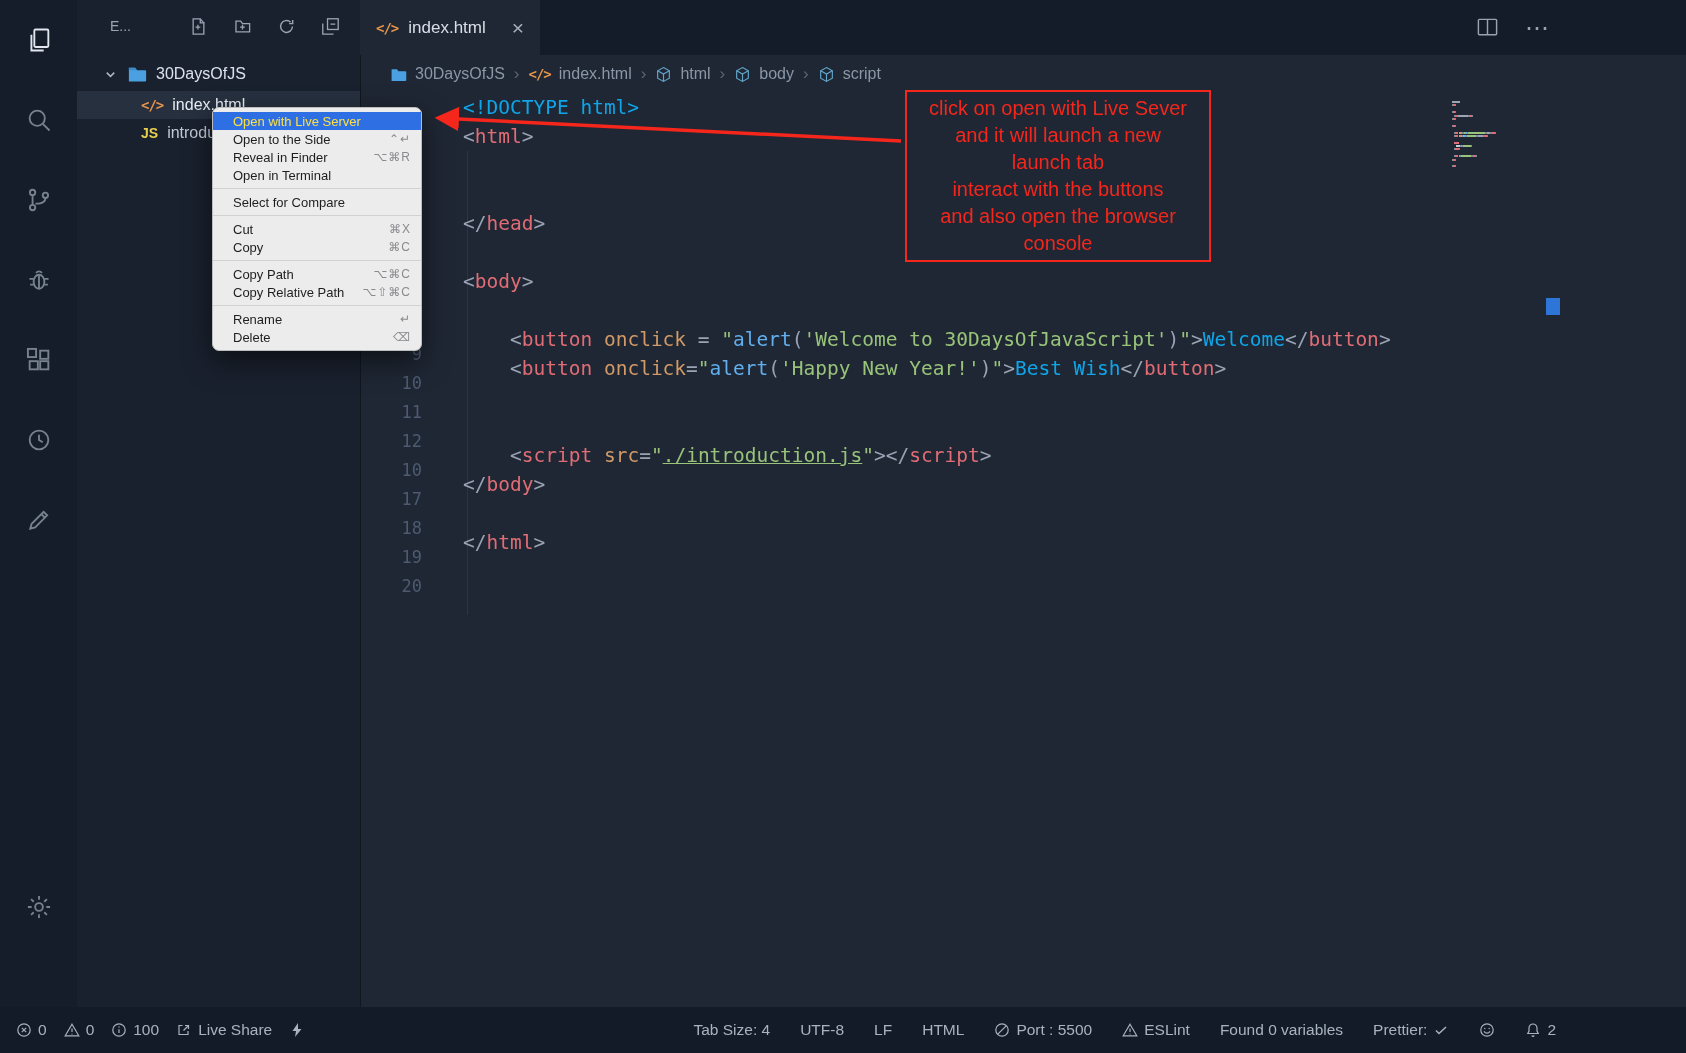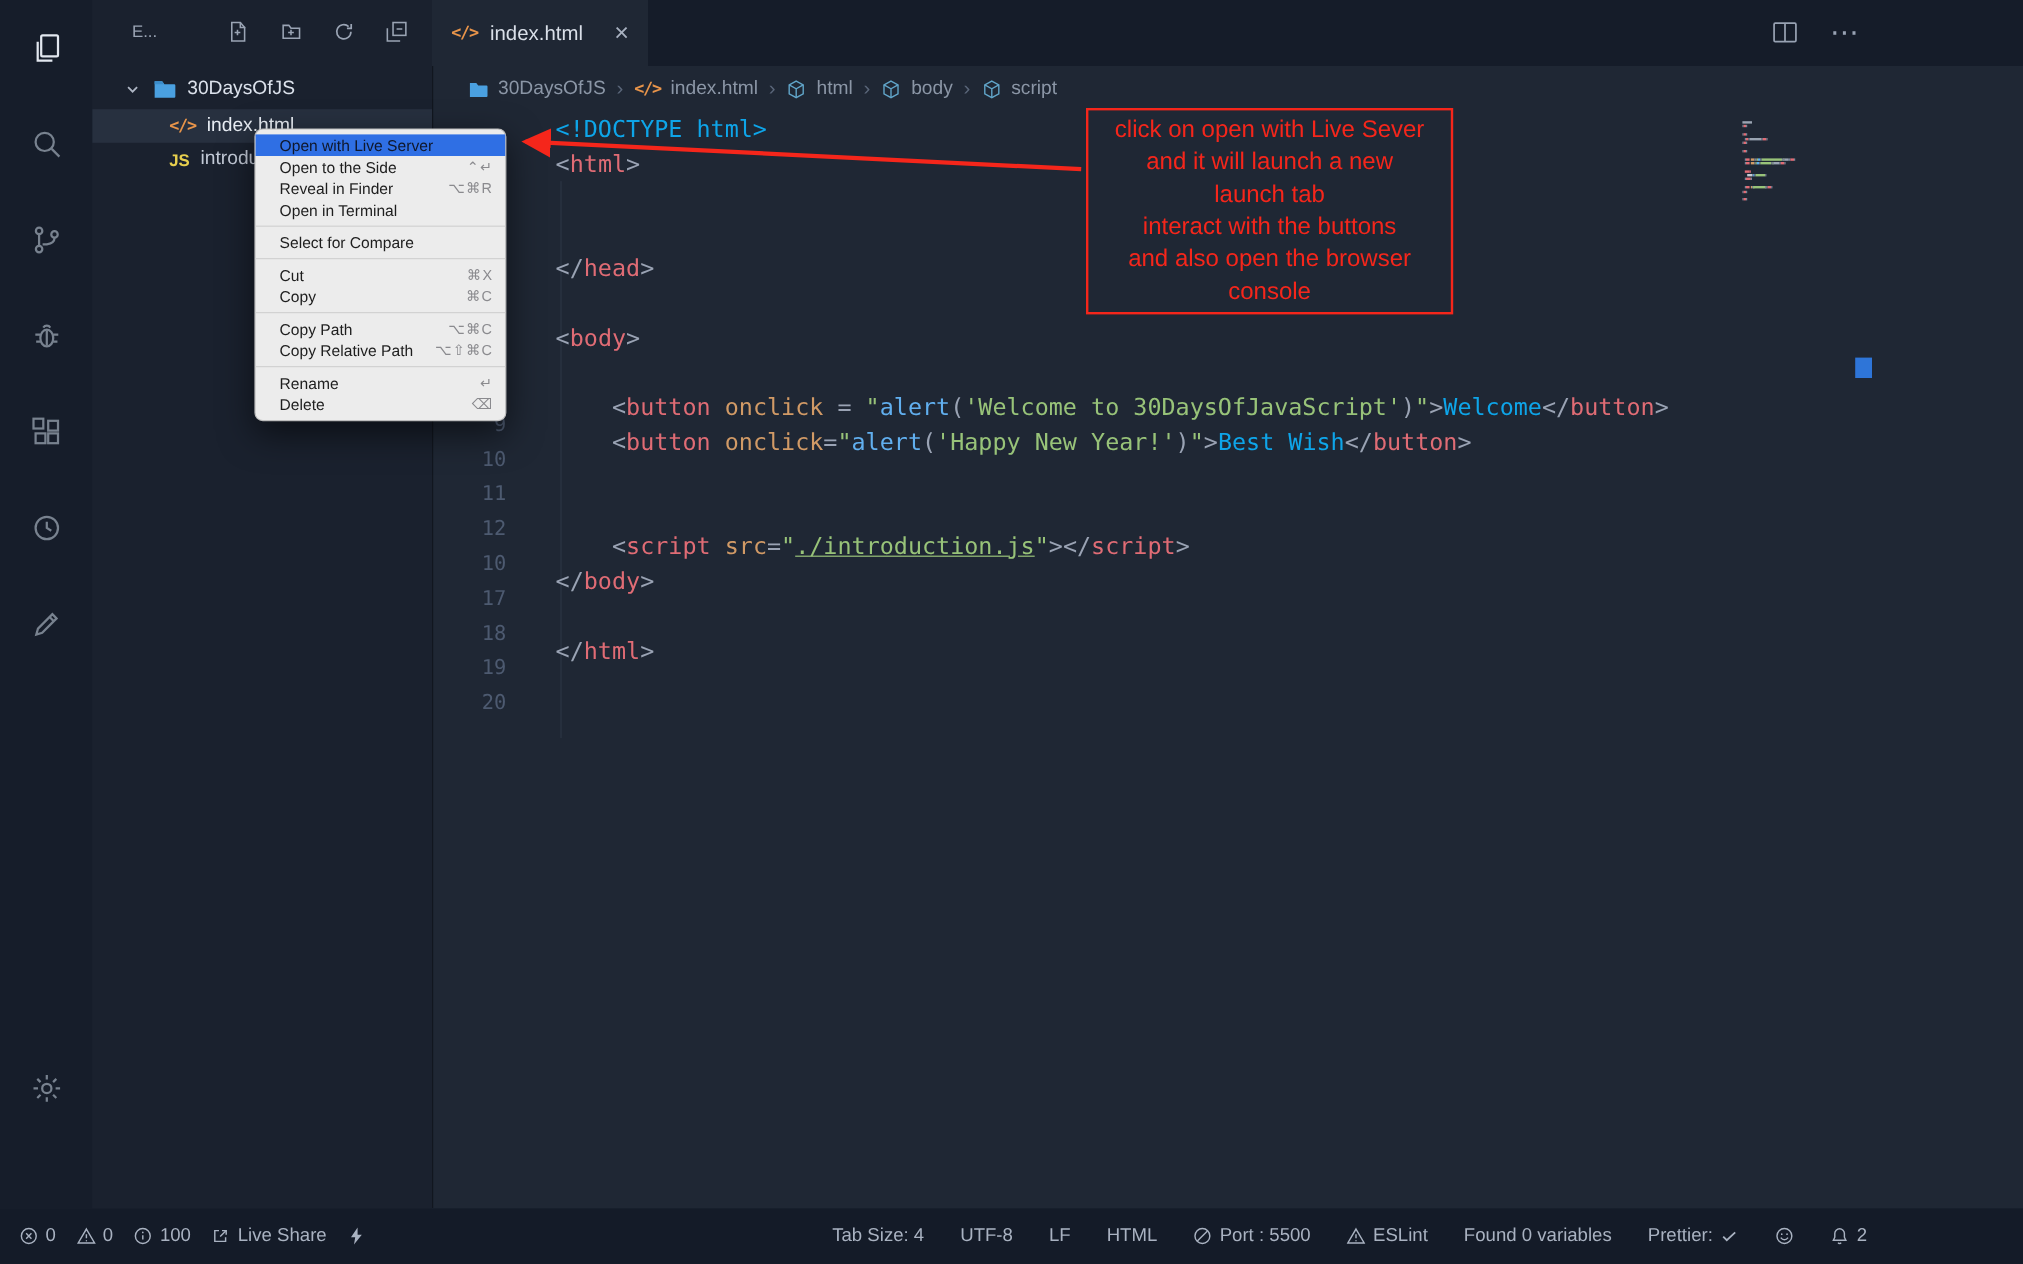--- a/index.html
+++ b/index.html
@@ -59,21 +59,21 @@
   .tk.occ{background:#3c4c63;box-shadow:0 0 0 1px #4d5f7b;}
 
   .minimap{position:absolute;top:8px;right:146px;width:88px;}
   .mm-line{display:flex;height:2px;margin-bottom:1.4px;}
   .mm-seg{height:2px;display:block;}
   .scroll-deco{position:absolute;top:205px;right:126px;width:14px;height:17px;background:var(--status-blue-decoration);}
 
   
   .context-menu{position:absolute;left:212px;top:107px;width:208px;background:#ececec;border:1px solid #bdbdbd;border-radius:7px;box-shadow:0 10px 28px rgba(0,0,0,.55);padding:4px 0;z-index:50;font-size:13px;color:#1e1e1e;}
   .menu-item{display:flex;align-items:center;height:18px;padding:0 10px 0 20px;cursor:pointer;}
-  .menu-item.highlighted{background:var(--menu-highlight);color:#0f172a;}
+  .menu-item.highlighted{background:var(--menu-highlight);color:#fde047;}
   .menu-label{margin-right:auto;white-space:nowrap;}
   .menu-shortcut{color:#8a8a8e;font-size:12px;letter-spacing:1px;white-space:nowrap;}
   .menu-item.highlighted .menu-shortcut{color:#fff;}
   .menu-sep{height:1px;background:#d2d2d2;margin:4px 0;}
 
   
   .annotation-box{position:absolute;left:905px;top:90px;width:302px;height:168px;border:2.5px solid var(--annotation-red);z-index:60;display:flex;flex-direction:column;justify-content:center;align-items:center;color:var(--annotation-red);font-size:20px;line-height:27px;text-align:center;}
   .arrow-svg{position:absolute;left:0;top:0;width:1686px;height:1053px;z-index:60;pointer-events:none;}
   .arrow-line{stroke:var(--annotation-red);stroke-width:3.5;}
   .arrow-head{fill:var(--annotation-red);}

